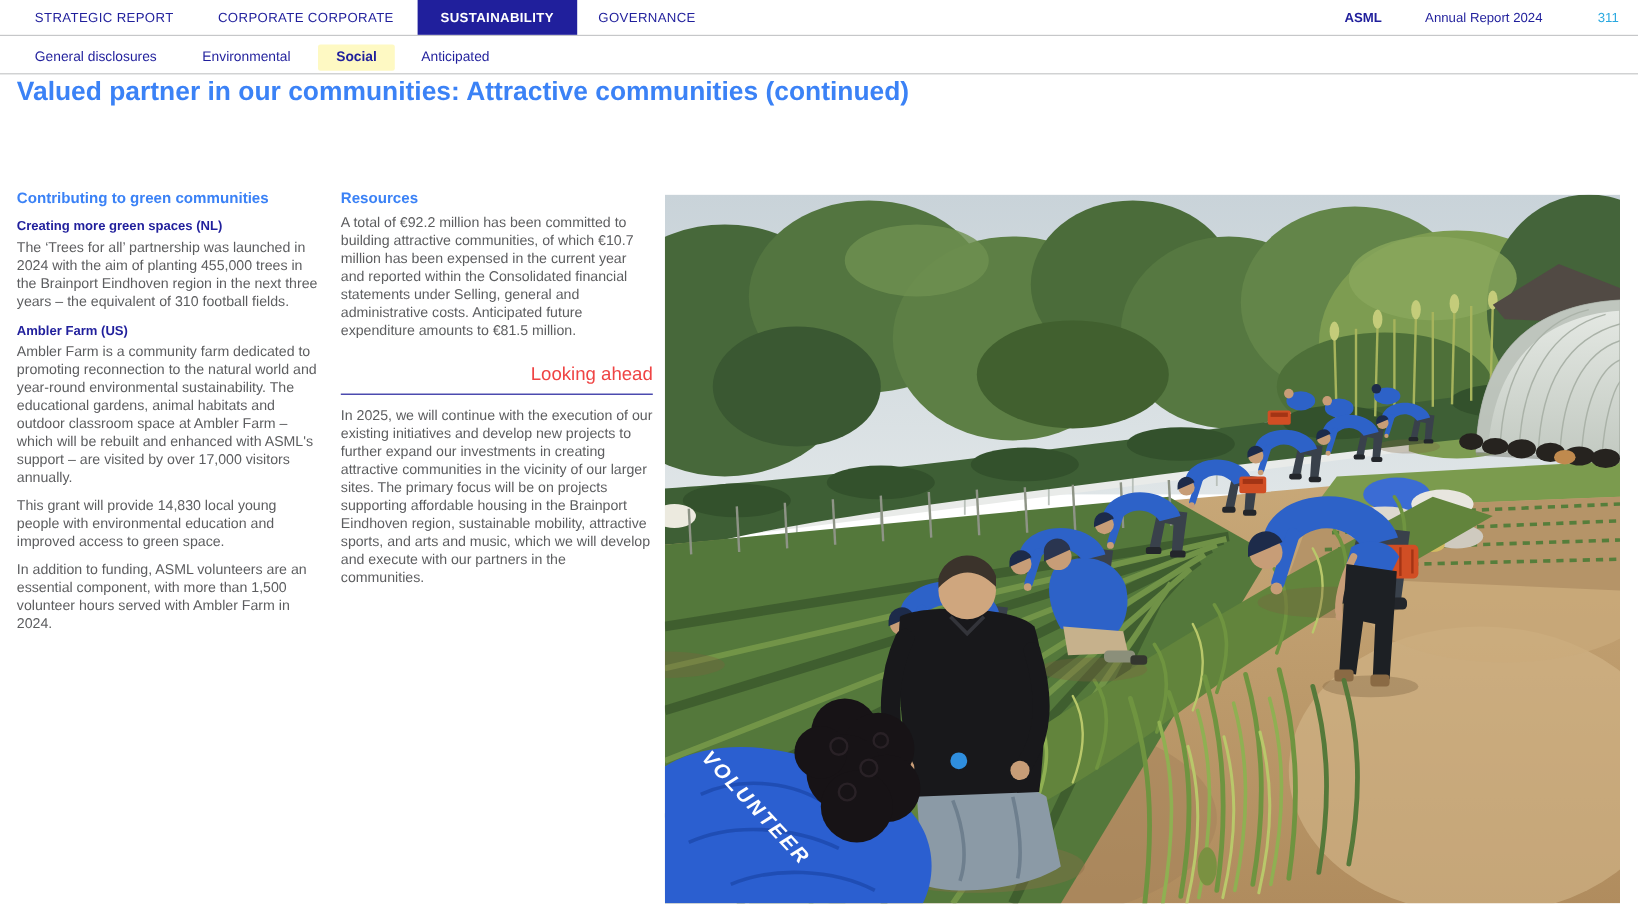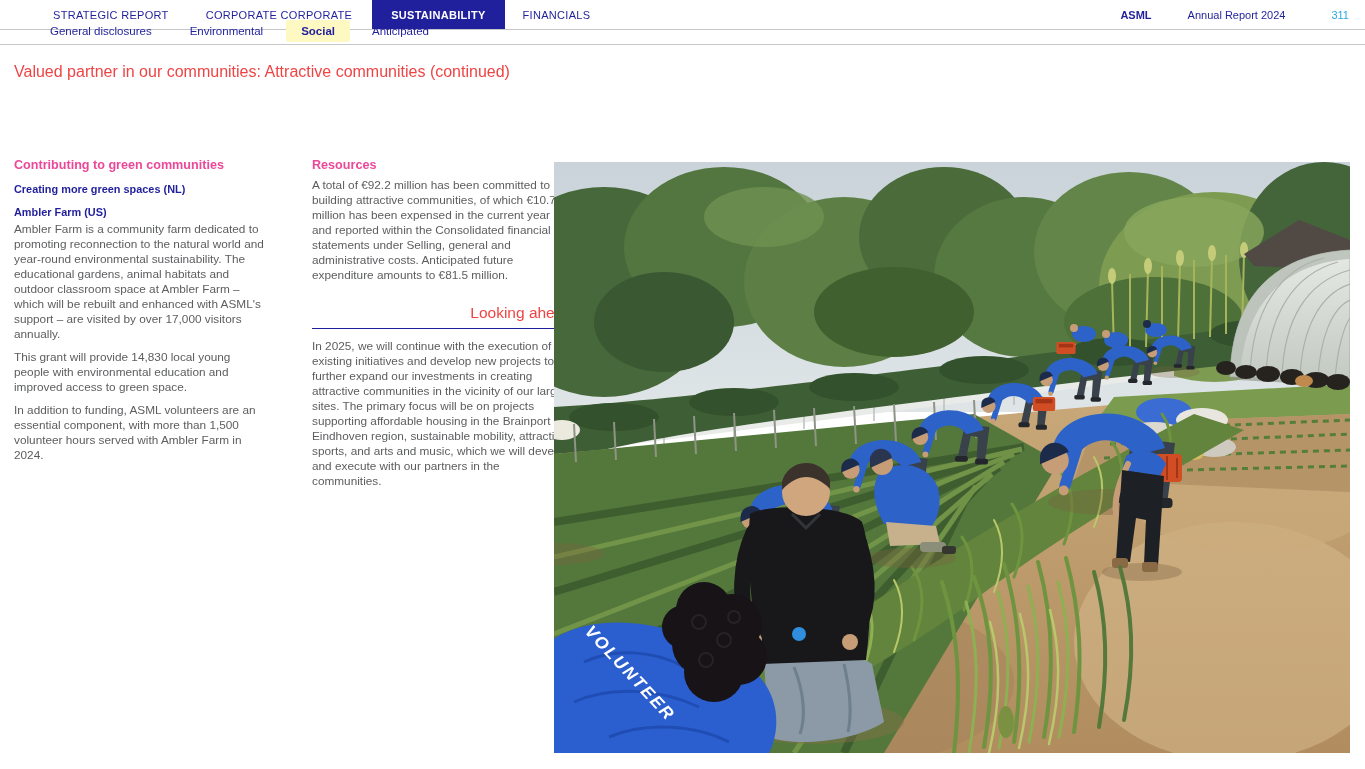--- a/index.html
+++ b/index.html
@@ -1,79 +1,80 @@
 <!DOCTYPE html>
 <html><head>
 <meta charset="utf-8">
 <style>
   html,body{margin:0;padding:0;background:#fff;}
   .page{position:relative;width:1365px;height:769px;background:#fff;overflow:hidden;
         font-family:"Liberation Sans",sans-serif;-webkit-font-smoothing:antialiased;}
   
   .topbar{position:absolute;top:0;left:0;right:0;height:29px;border-bottom:1px solid #c6c7c9;
           display:flex;align-items:stretch;}
-  .tabs{display:flex;align-items:center;padding-left:53px;}
+  .tabs{display:flex;align-items:center;padding-left:29px;}
   .tab{font-size:11px;letter-spacing:.3px;color:#201f9c;font-weight:500;margin-right:37px;white-space:nowrap;cursor:pointer;}
   .tab.active{background:#201f9c;color:#fff;font-weight:700;height:29px;display:flex;align-items:center;
               padding:0 19px;margin-left:-17px;margin-right:18px;}
   .meta{margin-left:auto;display:flex;align-items:center;padding-right:16px;font-size:11px;color:#201f9c;gap:32px;}
   .meta .brand{font-weight:700;margin-right:4px;}
   .meta .pageno{color:#2aa9e0;font-weight:500;margin-left:14px;}
   
-  .subnav{position:absolute;top:17px;left:0;right:0;height:27px;border-bottom:1px solid #c6c7c9;
-          display:flex;align-items:center;padding-left:50px;}
+  .subnav{position:absolute;top:34px;left:0;right:0;height:27px;border-bottom:1px solid #c6c7c9;
+          display:flex;align-items:center;padding-left:29px;}
   .subtab{font-size:11.5px;color:#201f9c;margin-right:38px;white-space:nowrap;cursor:pointer;}
   .subtab.active{background:#fef9c3;font-weight:700;padding:5px 15px;border-radius:2px;
                  margin-left:-15px;margin-right:22px;}
   
-  .page-title{position:absolute;left:14px;top:63px;font-size:16px;font-weight:400;color:#ef4444;margin:0;}
+  .page-title{position:absolute;left:14px;top:63px;font-size:22px;font-weight:700;color:#3b82f6;margin:0;}
   
   .col{position:absolute;top:158px;}
   .col1{left:14px;width:255px;}
-  .col2{left:284px;width:260px;margin-left:28px;}
-  .col h3{font-size:12.6px;font-weight:700;color:#ec4899;margin:0 0 6px 0;}
+  .col2{left:284px;width:260px;}
+  .col h3{font-size:12.6px;font-weight:700;color:#3b82f6;margin:0 0 6px 0;}
   .col h4{font-size:10.9px;font-weight:700;color:#201f9c;margin:11px 0 4px 0;}
   .col p{font-size:11.8px;line-height:15px;color:#5c5d5f;margin:0 0 8px 0;}
   .lookahead{font-size:15.5px;font-weight:400;color:#ef4444;margin:0 0 10px 0;
              padding:13px 0 6px 0;border-bottom:1px solid #201f9c;text-align:right;}
   
   .photo{position:absolute;left:554px;top:162px;width:796px;height:591px;overflow:hidden;}
   .photo svg{display:block;}
 </style>
 </head>
 <body>
 
 <div class="page">
 
   <header class="topbar">
     <nav class="tabs">
       <span class="tab">STRATEGIC REPORT</span>
       <span class="tab">CORPORATE CORPORATE</span>
       <span class="tab active">SUSTAINABILITY</span>
-      <span class="tab">FINANCIALS</span>
+      <span class="tab">GOVERNANCE</span>
     </nav>
     <div class="meta">
       <span class="brand">ASML</span>
       <span>Annual Report 2024</span>
       <span class="pageno">311</span>
     </div>
   </header>
 
   <nav class="subnav">
     <span class="subtab">General disclosures</span>
     <span class="subtab">Environmental</span>
     <span class="subtab active">Social</span>
     <span class="subtab">Anticipated</span>
   </nav>
 
   <h1 class="page-title">Valued partner in our communities: Attractive communities (continued)</h1>
 
   <section class="col col1">
     <h3>Contributing to green communities</h3>
     <h4>Creating more green spaces (NL)</h4>
+    <p>The ‘Trees for all’ partnership was launched in 2024 with the aim of planting 455,000 trees in the Brainport Eindhoven region in the next three years – the equivalent of 310 football fields.</p>
     <h4>Ambler Farm (US)</h4>
     <p>Ambler Farm is a community farm dedicated to promoting reconnection to the natural world and year-round environmental sustainability. The educational gardens, animal habitats and outdoor classroom space at Ambler Farm – which will be rebuilt and enhanced with ASML's support – are visited by over 17,000 visitors annually.</p>
     <p>This grant will provide 14,830 local young people with environmental education and improved access to green space.</p>
     <p>In addition to funding, ASML volunteers are an essential component, with more than 1,500 volunteer hours served with Ambler Farm in 2024.</p>
   </section>
 
   <section class="col col2">
     <h3>Resources</h3>
     <p>A total of €92.2 million has been committed to building attractive communities, of which €10.7 million has been expensed in the current year and reported within the Consolidated financial statements under Selling, general and administrative costs. Anticipated future expenditure amounts to €81.5 million.</p>
     <h2 class="lookahead">Looking ahead</h2>

